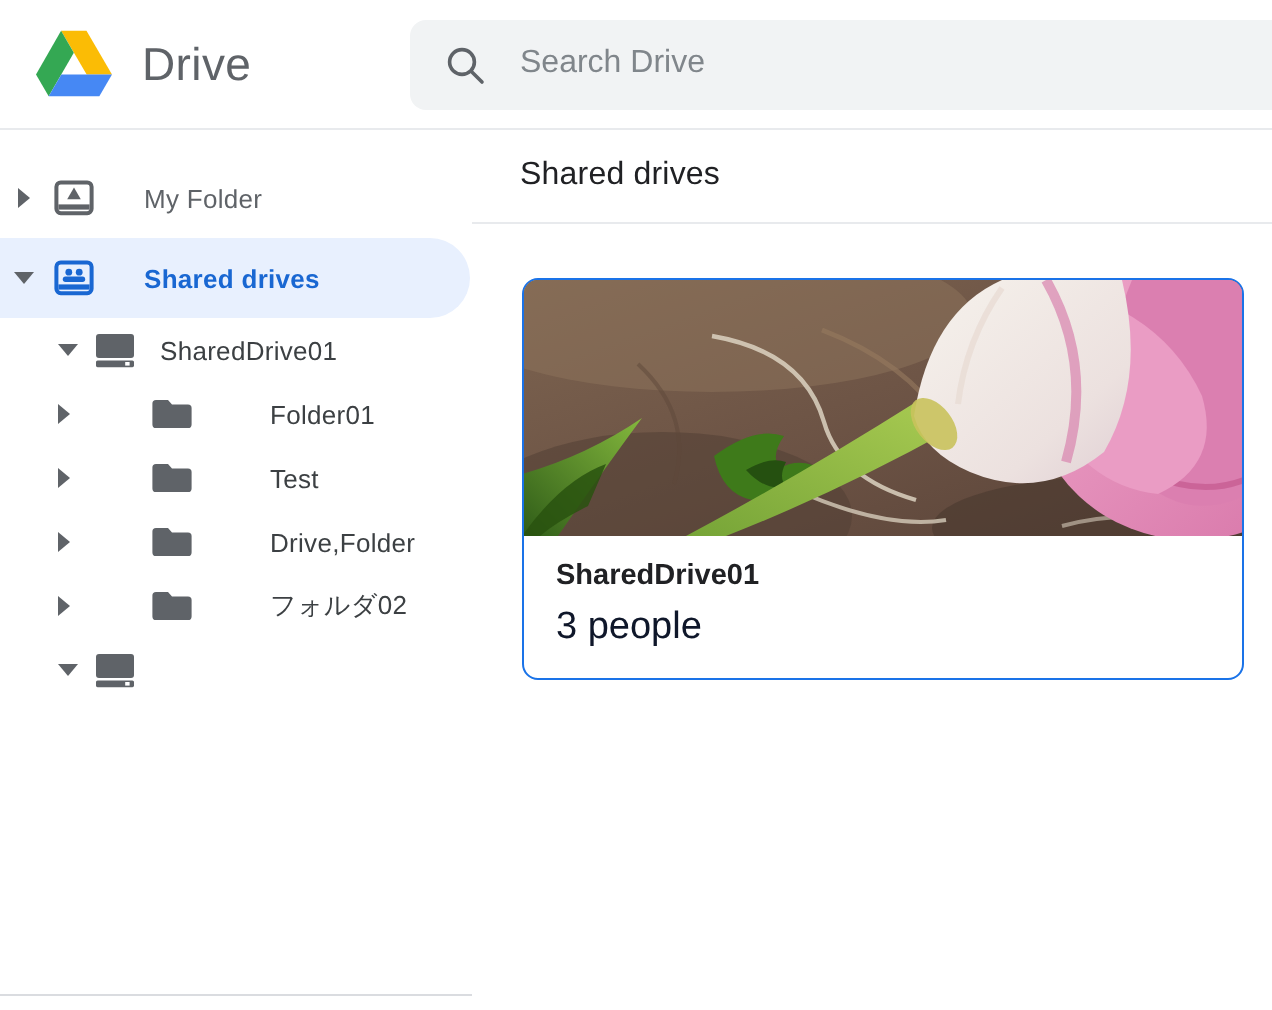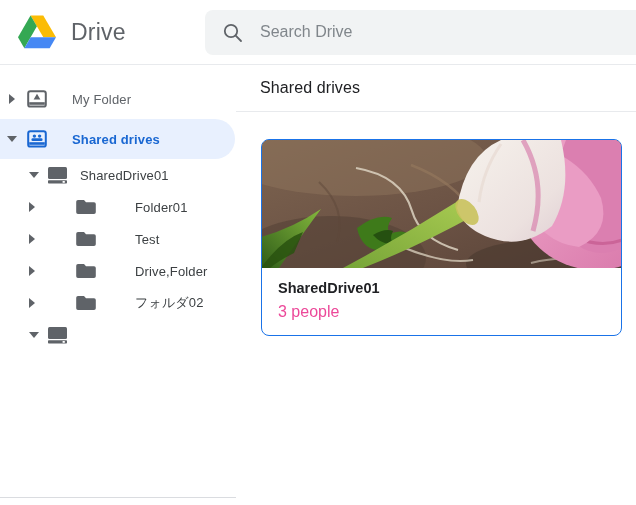--- a/index.html
+++ b/index.html
@@ -52,21 +52,21 @@
   
   .main-head{height:47px;display:flex;align-items:center;padding-left:24px;
     border-bottom:1px solid #e8eaed;}
   .main-title{font-size:16px;color:#202124;letter-spacing:.1px;}
   .card{margin:27px 0 0 25px;width:361px;border:1px solid #1a73e8;border-radius:8px;
     background:#fff;cursor:pointer;overflow:hidden;}
   .card-img{height:128px;overflow:hidden;background:#6e5546;}
   .card-img svg{display:block;}
   .card-body{padding:12px 16px 14px 16px;}
   .card-title{font-size:14.5px;font-weight:700;color:#202124;}
-  .card-sub{font-size:16px;color:#ec4899;margin-top:7px;}
+  .card-sub{font-size:19px;color:#0f172a;margin-top:7px;}
 </style>
 </head>
 <body>
 
 <div class="header">
   <div class="logo-area">
     <svg class="logo-tri" viewBox="0 0 87 76">
       <polygon points="28.7,0 57.8,0 87,50 58,50" fill="#fbbc05"></polygon>
       <polygon points="28.7,0 43.3,25 14.5,75 0,50" fill="#34a853"></polygon>
       <polygon points="14.5,75 29,50 87,50 72.5,75" fill="#4688f4"></polygon>

